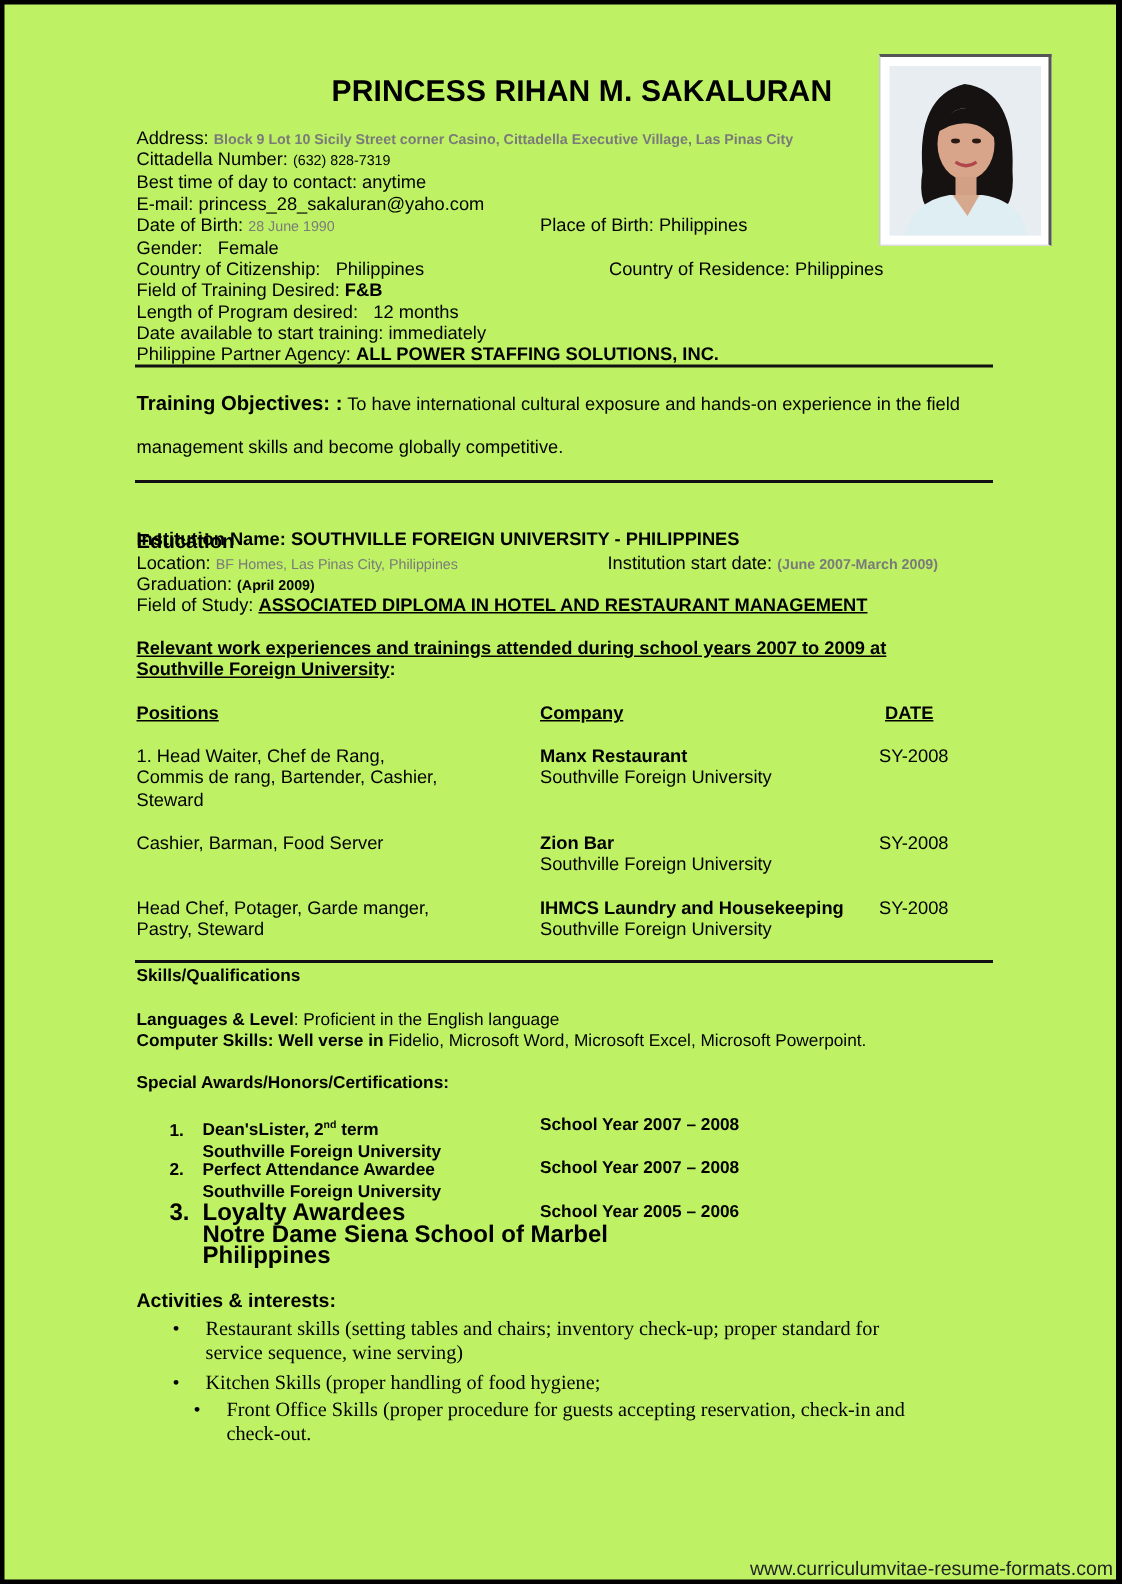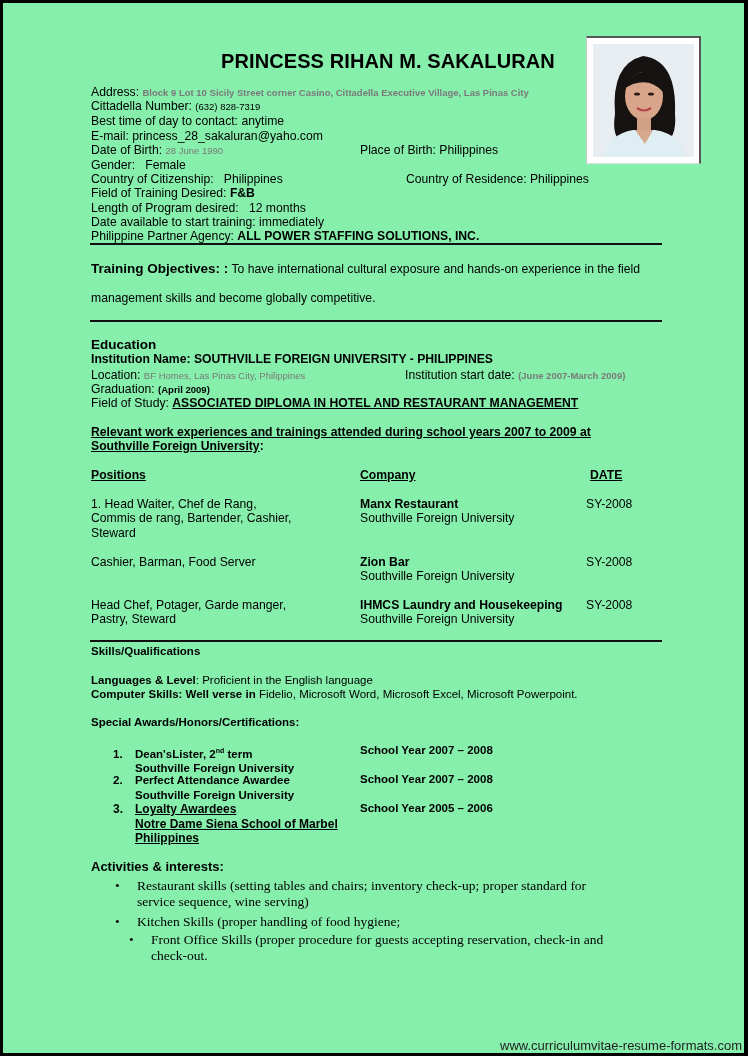--- a/index.html
+++ b/index.html
@@ -5,21 +5,21 @@
   html, body { margin: 0; padding: 0; }
   body {
     width: 748px; height: 1056px; overflow: hidden;
     background: #000;
     font-family: "Liberation Sans", sans-serif;
     color: #000;
   }
   .page {
     position: absolute; left: 3px; top: 3px;
     width: 741px; height: 1050px;
-    background: #86efac;
+    background: #bef264;
   }
   .abs { position: absolute; white-space: nowrap; }
   .name {
     left: 218px; top: 47px; font-size: 20px; font-weight: bold; letter-spacing: 0.1px;
   }
   .line { font-size: 12.2px; line-height: 14.4px; }
   .grey { color: #7a7a7a; font-weight: bold; font-size: 9.5px; }
   .grey-n { color: #7a7a7a; font-size: 9.5px; }
   .b { font-weight: bold; }
   .u { text-decoration: underline; }
@@ -28,21 +28,21 @@
     border-top: 2px solid #555; border-right: 2px solid #555; border-left: 1px solid #ccc; border-bottom: 1px solid #ddd;
     background: #fff;
   }
   .photo {
     position: absolute; left: 6px; top: 6px; width: 101px; height: 113px;
     background: #e9eef3; overflow: hidden;
   }
   .rule {
     position: absolute; left: 87px; width: 572px; height: 2px; background: #111;
   }
-  .section-title { font-size: 13.5px; font-weight: bold; }
+  .section-title { font-size: 13.5px; font-weight: bold; margin-top: 16px; }
   .serif { font-family: "Liberation Serif", serif; font-size: 13.5px; line-height: 16px; }
   .footer {
     position: absolute; right: 2px; bottom: 0px; font-size: 13px; color: #222;
   }
 </style>
 </head>
 <body>
 
 <div class="page">
 
@@ -206,21 +206,21 @@
     <span style="display:inline-block; width:22px;"></span><span>Southville Foreign University</span>
   </div>
   <div class="abs b" style="left:357px; top:741px; font-size:11.5px;">School Year 2007 – 2008</div>
 
   <div class="abs b" style="left:110px; top:770px; font-size:11.5px; line-height:14.5px;">
     <span style="display:inline-block; width:22px;">2.</span><span>Perfect Attendance Awardee</span><br>
     <span style="display:inline-block; width:22px;"></span><span>Southville Foreign University</span>
   </div>
   <div class="abs b" style="left:357px; top:770px; font-size:11.5px;">School Year 2007 – 2008</div>
 
-  <div class="abs b" style="left:110px; top:799px; font-size:12px; line-height:14.5px;text-decoration:underline;">
+  <div class="abs b" style="left:110px; top:799px; font-size:16px; line-height:14.5px;">
     <span style="display:inline-block; width:22px;">3.</span><span>Loyalty Awardees</span><br>
     <span style="display:inline-block; width:22px;"></span><span>Notre Dame Siena School of Marbel</span><br>
     <span style="display:inline-block; width:22px;"></span><span>Philippines</span>
   </div>
   <div class="abs b" style="left:357px; top:799px; font-size:11.5px;">School Year 2005 – 2006</div>
 
   <div class="abs b" style="left:88px; top:856px; font-size:13px;">Activities &amp; interests:</div>
 
   <div class="abs serif" style="left:112px; top:875px;">
     <span style="display:inline-block; width:22px;">•</span><span>Restaurant skills (setting tables and chairs; inventory check-up; proper standard for</span><br>

